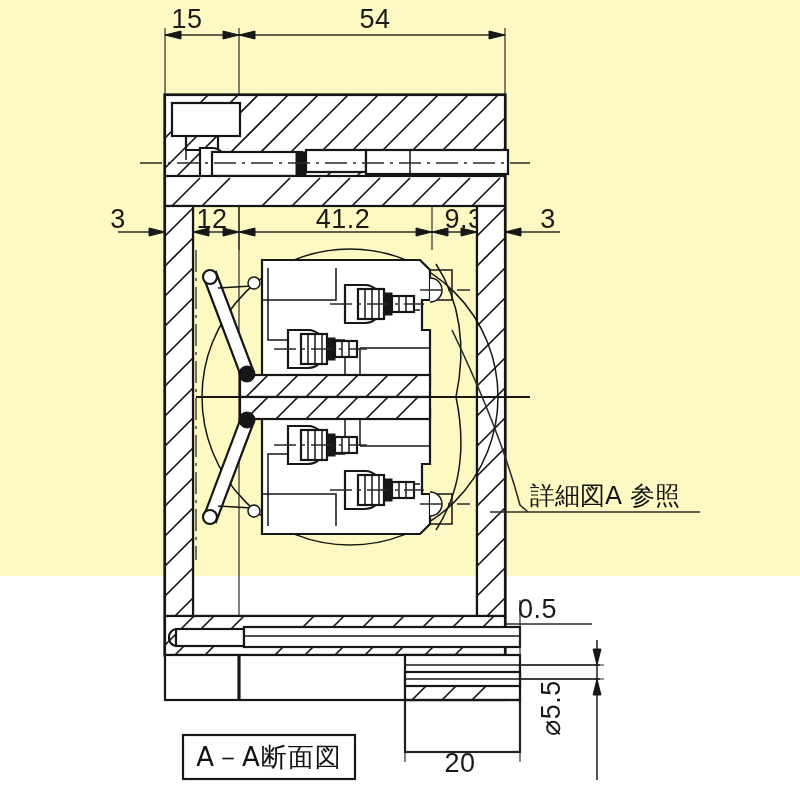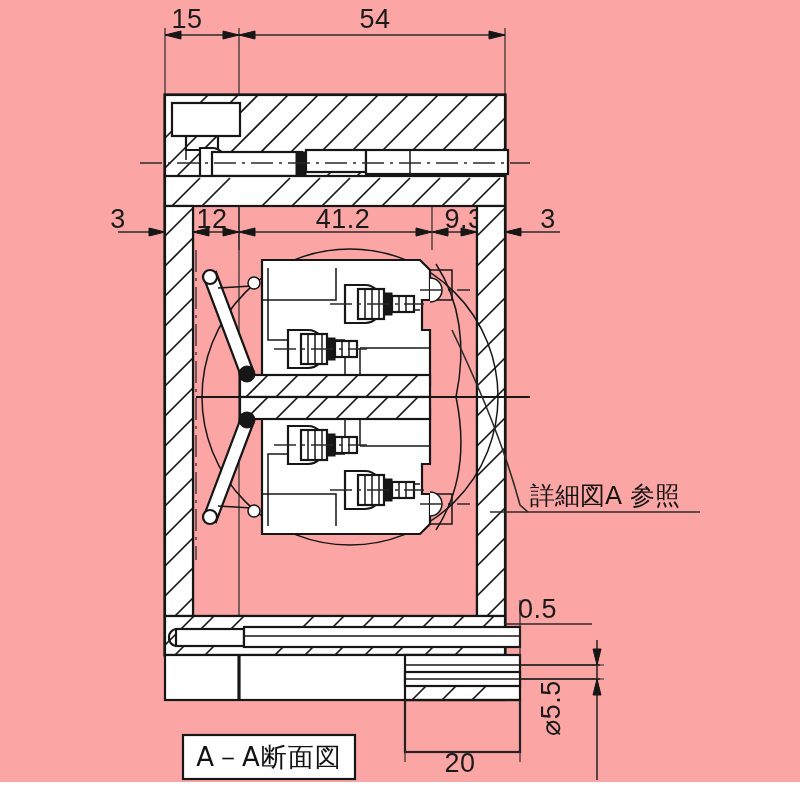--- a/index.html
+++ b/index.html
@@ -10,22 +10,22 @@
   body {
     width: 800px;
     height: 800px;
     overflow: hidden;
     font-family: "Liberation Sans", sans-serif;
     color: #111111;
   }
   #sheet {
     position: relative;
     width: 800px;
-    height: 782px;
-    background: #fca5a5;
+    height: 576px;
+    background: #fef9c3;
   }
   #drawing {
     position: absolute;
     left: 0;
     top: 0;
   }
   .dim-text {
     font-family: "Liberation Sans", sans-serif;
     font-size: 27px;
     fill: #1a1a1a;

